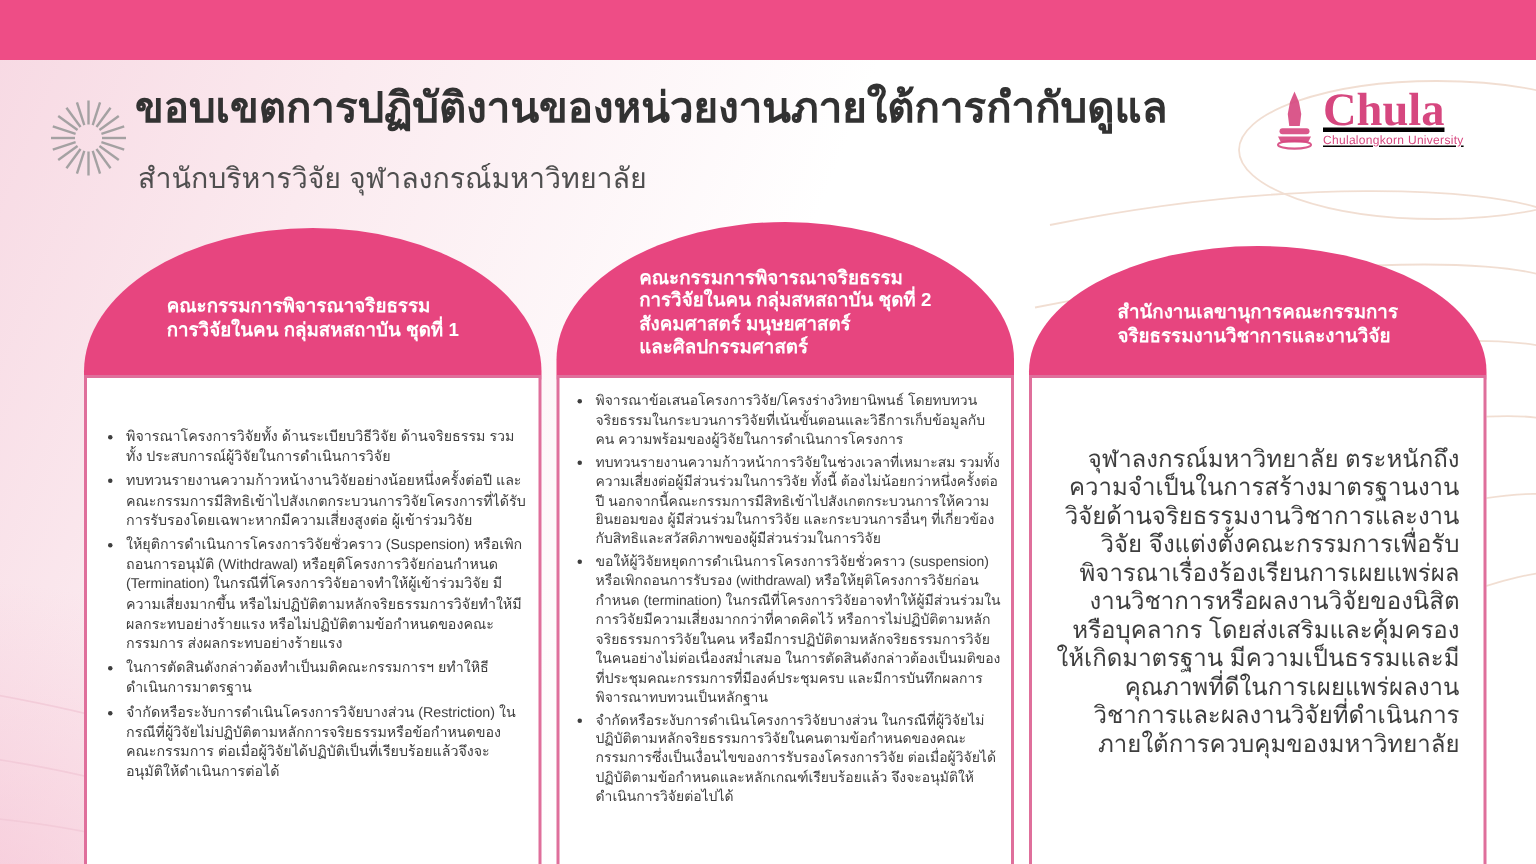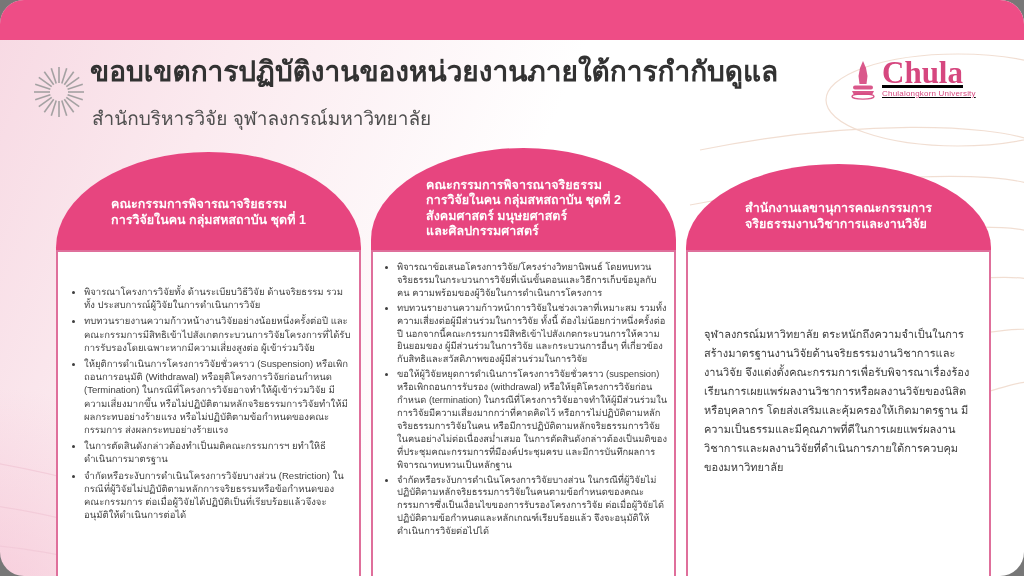--- a/index.html
+++ b/index.html
@@ -2,21 +2,20 @@
 <html><head>
 <meta charset="utf-8">
 <style>
   html,body { margin:0; padding:0; }
   body { font-family:"Liberation Sans", sans-serif; background:#777; }
   .slide {
     position:relative; width:1024px; height:576px; overflow:hidden;
     background:
       radial-gradient(ellipse 430px 320px at -30px 610px, rgba(243,178,201,.55), rgba(243,178,201,0) 70%),
       linear-gradient(112deg, #F7D9E3 0%, #FBEAEF 20%, #FFFFFF 48%, #FFFFFF 100%);
-    border-radius: 24px;
   }
   .decor { position:absolute; inset:0; pointer-events:none; }
   .topbar { position:absolute; top:0; left:0; width:1024px; height:40px; background:#EE4D86; }
 
   .starburst { position:absolute; left:33px; top:66px; }
   .title {
     position:absolute; left:90px; top:56px; width:760px;
     font-size:28px; font-weight:bold; color:#323232; line-height:1.15;
   }
   .subtitle {
@@ -54,22 +53,22 @@
   }
   .cardbody ul { margin:0; color:#3E3E3E; }
   .card1 .cardbody ul { padding:22px 8px 0 26px;margin-top:11px; }
   .card2 .cardbody ul { padding:9px 6px 0 24px; }
   .cardbody li { font-size:9.5px; line-height:13.2px; margin-bottom:3px; }
   .card2 .cardbody li { font-size:9.3px; line-height:12.9px; margin-bottom:2px; }
   .cardbody li::marker { color:#3E3E3E; font-size:9px; }
 
   .card3 .cardbody { display:flex; align-items:center; justify-content:center; }
   .paragraph {
-    padding:0 16px 26px 16px; text-align:left;
-    font-size:11px; line-height:19px; color:#3E3E3E;
+    padding:0 16px 26px 16px; text-align:right;
+    font-size:16px; line-height:19px; color:#3E3E3E;
   }
 </style>
 </head>
 <body>
 
 <div class="slide">
 
   <svg class="decor" width="1024" height="576" viewBox="0 0 1024 576">
     <g fill="none" stroke="#EFD9CB" stroke-width="1.2" opacity="0.85">
       <ellipse cx="958" cy="100" rx="132" ry="46"></ellipse>

